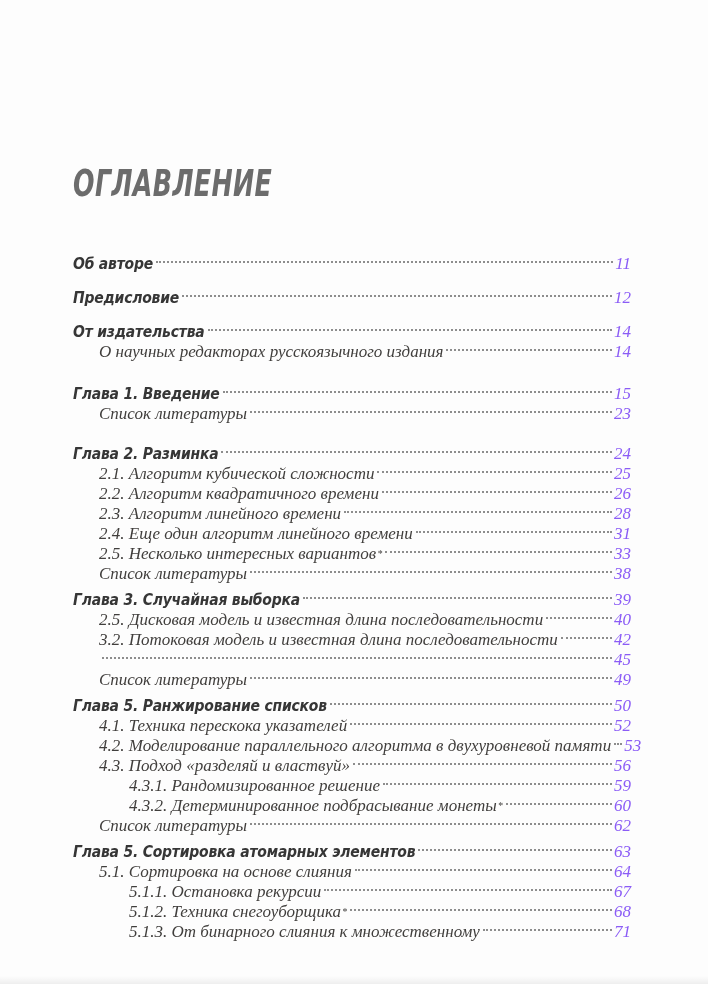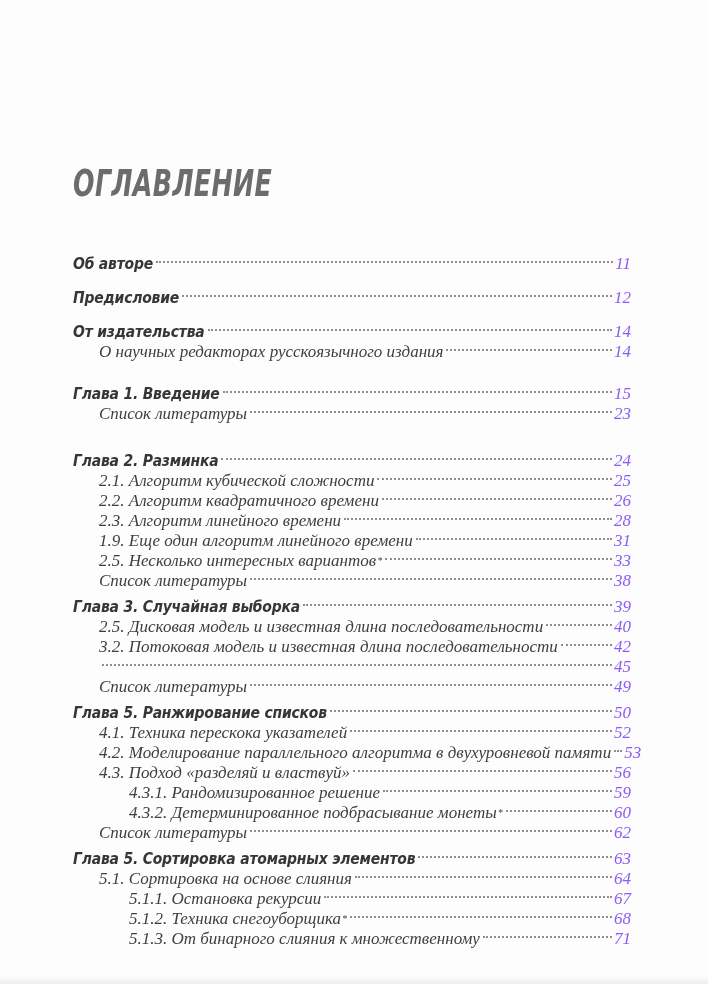--- a/index.html
+++ b/index.html
@@ -71,21 +71,21 @@
     font-size: 17px;
     color: #403e3c;
   }
 
   .l1 { padding-left: 26px; }
   .l2 { padding-left: 56px; }
 
   .mt52 { margin-top: 52px; }
   .mt14 { margin-top: 14px; }
   .mt22 { margin-top: 22px; }
-  .mt9  { margin-top: 27px; }
+  .mt9  { margin-top: 20px; }
   .mt6  { margin-top: 6px; }
 
   sup.mark {
     font-family: "Liberation Serif", serif;
     font-size: 10px;
     line-height: 0;
     vertical-align: 6px;
     margin-left: 1px;
     color: #403e3c;
   }
@@ -159,21 +159,21 @@
       <span class="page-num">26</span>
     </div>
 
     <div class="row s l1">
       <span class="label">2.3. Алгоритм линейного времени</span>
       <span class="leader"></span>
       <span class="page-num">28</span>
     </div>
 
     <div class="row s l1">
-      <span class="label">1.9. Еще один алгоритм линейного времени</span>
+      <span class="label">2.4. Еще один алгоритм линейного времени</span>
       <span class="leader"></span>
       <span class="page-num">31</span>
     </div>
 
     <div class="row s l1">
       <span class="label">2.5. Несколько интересных вариантов</span>
         <sup class="mark">*</sup>
       <span class="leader"></span>
       <span class="page-num">33</span>
     </div>

